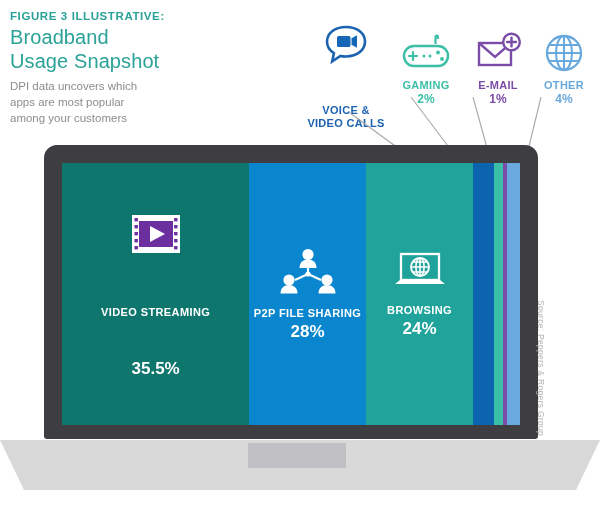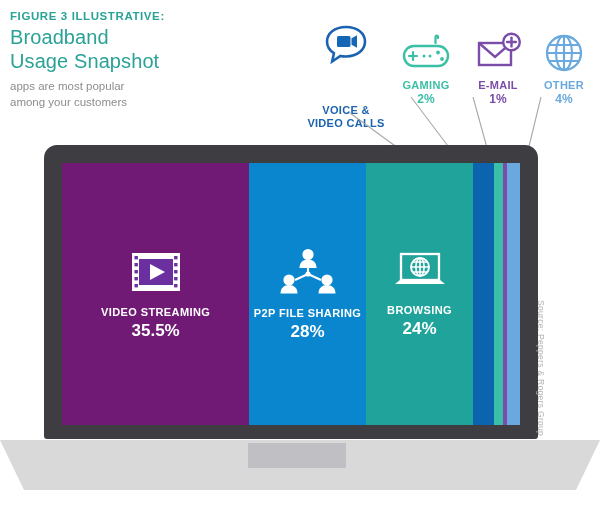--- a/index.html
+++ b/index.html
@@ -170,20 +170,21 @@
 </head>
 <body>
 
 <div id="header">
   <div id="fig-label">FIGURE 3 ILLUSTRATIVE:</div>
   <div id="title">
     <div>Broadband</div>
     <div>Usage Snapshot</div>
   </div>
   <div id="subtitle">
+    <div>DPI data uncovers which</div>
     <div>apps are most popular</div>
     <div>among your customers</div>
   </div>
 </div>
 
 <div id="legend">
 
   <div class="legend-item" style="left:0px; top:0px;">
     <div class="legend-icon">
       <svg width="44" height="40" viewBox="0 0 44 40">
@@ -250,21 +251,21 @@
   <line x1="350" y1="113" x2="487" y2="213" stroke="#a8a8a8" stroke-width="1.1"></line>
   <line x1="411" y1="97" x2="500" y2="215" stroke="#a8a8a8" stroke-width="1.1"></line>
   <line x1="473" y1="97" x2="505" y2="213" stroke="#a8a8a8" stroke-width="1.1"></line>
   <line x1="541" y1="97" x2="513" y2="212" stroke="#a8a8a8" stroke-width="1.1"></line>
 </svg>
 
 <div id="laptop-bezel"></div>
 
 <div id="screen">
 
-  <div class="seg" style="width:193px; background:#701a75;">
+  <div class="seg" style="width:193px; background:#0f766e;gap:38px;">
     <div class="seg-icon">
       <svg width="56" height="48" viewBox="0 0 56 48">
         <rect x="4" y="5" width="48" height="38" fill="#ffffff"></rect>
         <rect x="11" y="11" width="34" height="26" fill="#6b2fa0"></rect>
         <g fill="#6b2fa0">
           <rect x="6.5" y="8" width="3.4" height="3.4"></rect>
           <rect x="6.5" y="15" width="3.4" height="3.4"></rect>
           <rect x="6.5" y="22" width="3.4" height="3.4"></rect>
           <rect x="6.5" y="29" width="3.4" height="3.4"></rect>
           <rect x="6.5" y="36" width="3.4" height="3.4"></rect>

